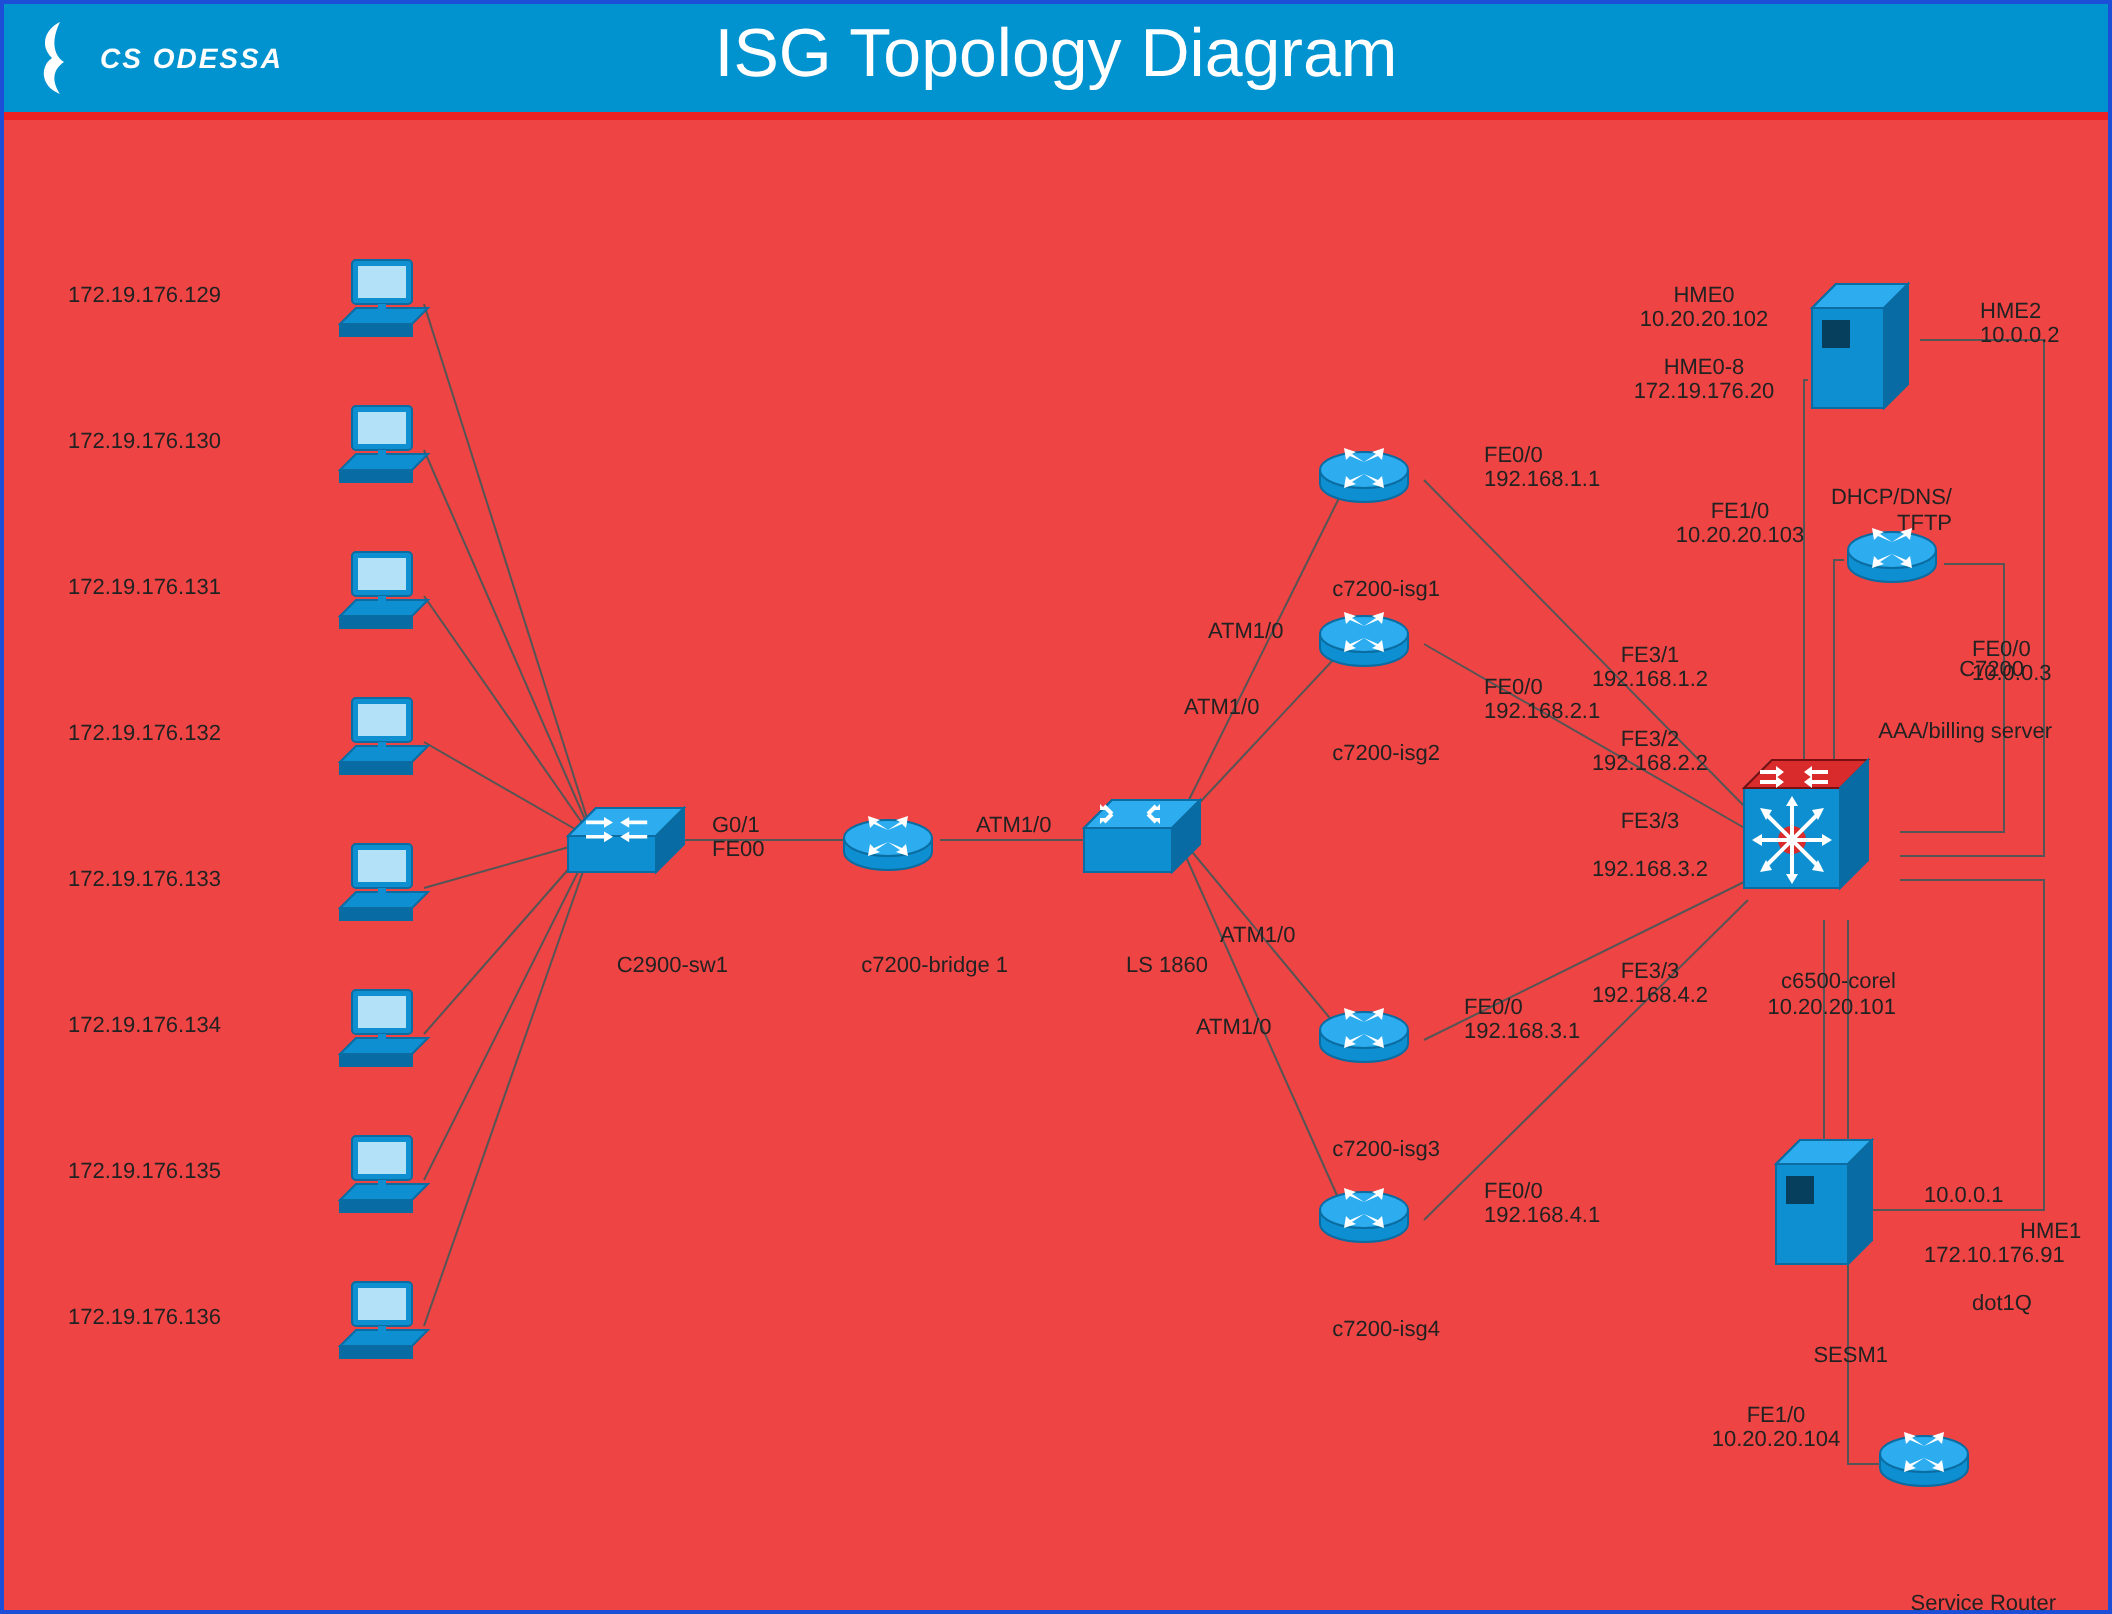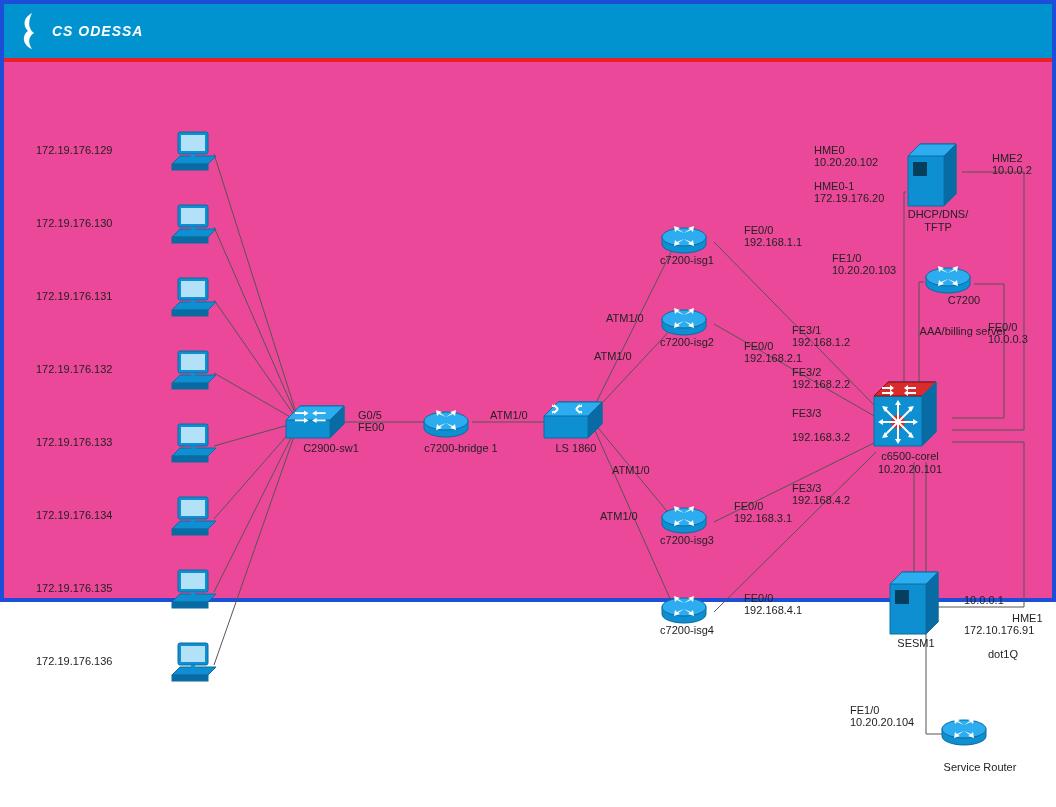--- a/index.html
+++ b/index.html
@@ -1,37 +1,38 @@
 <!DOCTYPE html>
 <html><head>
 <meta charset="utf-8">
 <style>
   html,body{margin:0;padding:0;width:1056px;height:807px;overflow:hidden;font-family:Arial,Helvetica,sans-serif;}
-  .canvas{position:relative;width:1056px;height:602px;background:#ec4899;border:4px solid #1d4ed8;box-sizing:border-box;}
+  .canvas{position:relative;width:1056px;height:807px;background:#ef4444;border:2px solid #1d4ed8;box-sizing:border-box;}
   .header{position:absolute;top:0;left:0;width:100%;height:54px;background:#0093cf;border-bottom:4px solid #ed2024;color:#fff;}
   .logo{position:absolute;left:14px;top:4px;display:flex;align-items:center;height:46px;color:#fff;font-weight:bold;font-style:italic;letter-spacing:1px;font-size:14px;}
   .logo svg{margin-right:6px;}
   .title{position:absolute;left:0;right:0;top:6px;text-align:center;font-size:34px;color:#fff;font-weight:400;}
   svg.net{position:absolute;left:0;top:58px;width:1056px;height:749px;}
   .label{position:absolute;font-size:11px;color:#222;white-space:nowrap;line-height:1.15;}
-  .label.r{text-align:left;}
-  .dev-label{position:absolute;font-size:11px;color:#222;white-space:nowrap;text-align:center;}
+  .label.r{text-align:center;}
+  .dev-label{position:absolute;font-size:11px;color:#222;white-space:nowrap;text-align:right;margin-top:37px;}
 </style>
 </head>
 <body>
 
 <div class="canvas">
 
   <div class="header">
     <div class="logo">
       <svg width="28" height="40" viewBox="0 0 28 40">
         <path d="M14 2 C6 6 4 14 10 20 C4 24 4 34 14 38 C10 32 10 26 16 22 C10 18 10 10 14 2 Z" fill="#fff"></path>
       </svg>
       <span>CS ODESSA</span>
     </div>
+    <div class="title">ISG Topology Diagram</div>
   </div>
 
   <svg class="net" viewBox="0 0 1056 749">
     <defs>
 
       <g id="ws">
         <rect x="6" y="0" width="30" height="22" rx="2" fill="#0e8fd1" stroke="#0a6ca0"></rect>
         <rect x="9" y="3" width="24" height="16" fill="#b3e1f7"></rect>
         <path d="M0 32 L8 24 L44 24 L36 32 Z" fill="#0e8fd1" stroke="#0a6ca0"></path>
         <rect x="0" y="32" width="36" height="6" fill="#086ba3" stroke="#0a6ca0"></rect>
@@ -198,21 +199,21 @@
 
   <div class="dev-label" style="left:894px;top:204px;width:80px">DHCP/DNS/</div>
   <div class="dev-label" style="left:894px;top:217px;width:80px">TFTP</div>
 
   <div class="dev-label" style="left:910px;top:290px;width:100px">C7200</div>
   <div class="dev-label" style="left:894px;top:321px;width:130px">AAA/billing server</div>
 
   <div class="dev-label" style="left:882px;top:633px;width:60px">SESM1</div>
   <div class="dev-label" style="left:926px;top:757px;width:100px">Service Router</div>
 
-  <div class="label" style="left:354px;top:405px">G0/5</div>
+  <div class="label" style="left:354px;top:405px">G0/1</div>
   <div class="label" style="left:354px;top:417px">FE00</div>
   <div class="label" style="left:486px;top:405px">ATM1/0</div>
 
   <div class="label" style="left:602px;top:308px">ATM1/0</div>
   <div class="label" style="left:590px;top:346px">ATM1/0</div>
   <div class="label" style="left:608px;top:460px">ATM1/0</div>
   <div class="label" style="left:596px;top:506px">ATM1/0</div>
 
   <div class="label" style="left:740px;top:220px">FE0/0</div>
   <div class="label" style="left:740px;top:232px">192.168.1.1</div>
@@ -227,21 +228,21 @@
   <div class="label r" style="left:788px;top:332px;width:70px">192.168.1.2</div>
   <div class="label r" style="left:788px;top:362px;width:70px">FE3/2</div>
   <div class="label r" style="left:788px;top:374px;width:70px">192.168.2.2</div>
   <div class="label r" style="left:788px;top:403px;width:70px">FE3/3</div>
   <div class="label r" style="left:788px;top:427px;width:70px">192.168.3.2</div>
   <div class="label r" style="left:788px;top:478px;width:70px">FE3/3</div>
   <div class="label r" style="left:788px;top:490px;width:70px">192.168.4.2</div>
 
   <div class="label r" style="left:810px;top:140px;width:80px">HME0</div>
   <div class="label r" style="left:810px;top:152px;width:80px">10.20.20.102</div>
-  <div class="label r" style="left:810px;top:176px;width:80px">HME0-1</div>
+  <div class="label r" style="left:810px;top:176px;width:80px">HME0-8</div>
   <div class="label r" style="left:810px;top:188px;width:80px">172.19.176.20</div>
 
   <div class="label" style="left:988px;top:148px">HME2</div>
   <div class="label" style="left:988px;top:160px">10.0.0.2</div>
 
   <div class="label r" style="left:828px;top:248px;width:80px">FE1/0</div>
   <div class="label r" style="left:828px;top:260px;width:80px">10.20.20.103</div>
   <div class="label" style="left:984px;top:317px">FE0/0</div>
   <div class="label" style="left:984px;top:329px">10.0.0.3</div>
 

